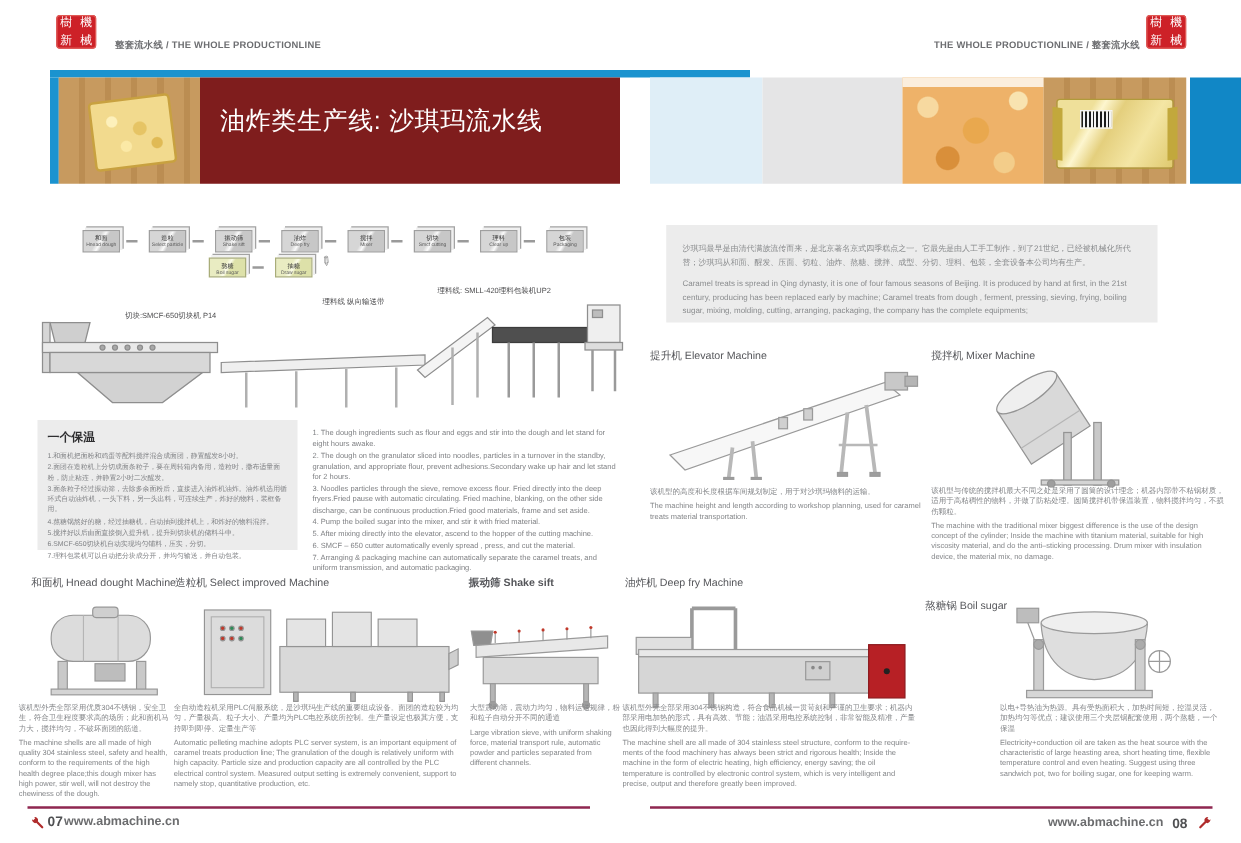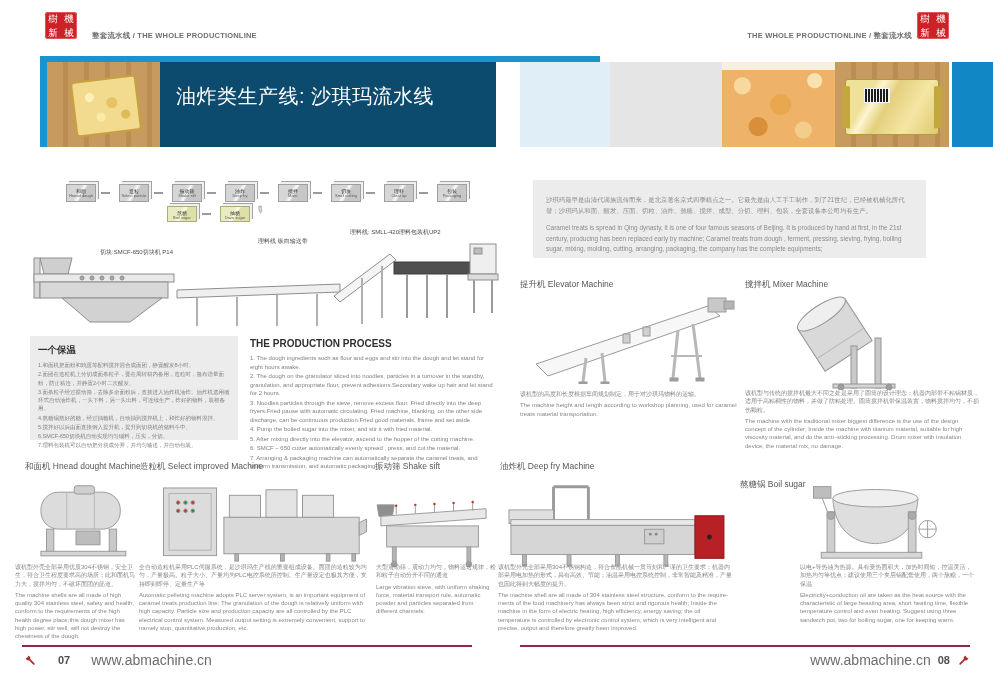--- a/index.html
+++ b/index.html
@@ -37,21 +37,21 @@
   .cn-items div,.en-items div{margin-bottom:1px;}
   .purpose-cn{font-size:6.4px;color:#8a8c8e;line-height:1.75;margin-top:5px;}
   .purpose-en{font-size:6.4px;color:#8a8c8e;line-height:1.6;margin-top:7px;}
   
   .m-label{font-size:8.5px;color:#55565a;}
   .cap{font-size:6px;color:#85878a;line-height:1.38;}
   .cap .cn{margin-bottom:3px;}
   
   .f-line{height:2px;background:#8f2750;}
   .f-page{font-size:11px;font-weight:bold;color:#4f5052;}
-  .f-url{font-size:14px;color:#6b6c6e;}
+  .f-url{font-size:10px;color:#6b6c6e;font-weight:bold;}
   svg{display:block;}
 </style>
 </head>
 <body>
 
 <div class="abs seal" style="left:45px;top:12px;">
   <span>樹</span>
     <span>機</span>
     <span>新</span>
     <span>械</span>
@@ -67,21 +67,21 @@
 </div>
 
 <div class="abs blue" style="left:40px;top:56px;width:560px;height:6px;"></div>
 <div class="abs blue" style="left:40px;top:62px;width:7px;height:85px;"></div>
 
 <div class="abs wood" style="left:47px;top:62px;width:113px;height:85px;overflow:hidden;">
   <div class="abs" style="left:26px;top:16px;width:62px;height:52px;background:#f2da8e;border:2px solid #c8a140;border-radius:4px;transform:rotate(-7deg);
        background-image:radial-gradient(circle at 25% 30%,#fdf0bb 0 4px,transparent 5px),radial-gradient(circle at 60% 45%,#e6c465 0 5px,transparent 6px),radial-gradient(circle at 40% 70%,#fbe9a6 0 4px,transparent 5px),radial-gradient(circle at 80% 70%,#e0ba55 0 4px,transparent 5px);"></div>
 </div>
 
-<div class="abs" style="left:160px;top:62px;width:336px;height:85px;background:#0c4a6e;">
+<div class="abs" style="left:160px;top:62px;width:336px;height:85px;background:#7f1d1d;">
   <div style="padding:21px 0 0 16px;">
     <div class="banner-title">油炸类生产线: 沙琪玛流水线</div>
   </div>
 </div>
 
 <div class="abs" style="left:520px;top:62px;width:90px;height:85px;background:#dfeef7;"></div>
 <div class="abs" style="left:610px;top:62px;width:112px;height:85px;background:#e5e5e6;"></div>
 
 <div class="abs" style="left:722px;top:62px;width:113px;height:85px;background:#eeb269;
      background-image:radial-gradient(circle at 18% 28%,#f7d9a0 0 8px,transparent 9px),radial-gradient(circle at 52% 50%,#e9a84e 0 10px,transparent 11px),radial-gradient(circle at 82% 22%,#f8e3b0 0 7px,transparent 8px),radial-gradient(circle at 32% 76%,#d98f3a 0 9px,transparent 10px),radial-gradient(circle at 72% 80%,#f3cd8a 0 8px,transparent 9px),linear-gradient(180deg,#fbeedd 0 8px,transparent 8px);"></div>
@@ -197,21 +197,20 @@
     <div>2.面团在造粒机上分切成面条粒子，要在周转箱内备用，造粒时，撒布适量面粉，防止粘连，并静置2小时二次醒发。</div>
     <div>3.面条粒子经过振动筛，去除多余面粉后，直接进入油炸机油炸。油炸机选用循环式自动油炸机，一头下料，另一头出料，可连续生产，炸好的物料，装框备用。</div>
     <div>4.熬糖锅熬好的糖，经过抽糖机，自动抽到搅拌机上，和炸好的物料混拌。</div>
     <div>5.搅拌好以后由面直接倒入提升机，提升到切块机的储料斗中。</div>
     <div>6.SMCF-650切块机自动实现均匀铺料，压实，分切。</div>
     <div>7.理料包装机可以自动把分块成分开，并均匀输送，并自动包装。</div>
   </div>
 </div>
 
 <div class="abs" style="left:250px;top:338px;width:246px;">
-  <div class="box-title-en">THE PRODUCTION PROCESS</div>
   <div class="en-items">
     <div>1. The dough ingredients such as flour and eggs and stir into the dough and let stand for eight hours awake.</div>
     <div>2. The dough on the granulator sliced into noodles, particles in a turnover in the standby, granulation, and appropriate flour, prevent adhesions.Secondary wake up hair and let stand for 2 hours.</div>
     <div>3. Noodles particles through the sieve, remove excess flour. Fried directly into the deep fryers.Fried pause with automatic circulating. Fried machine, blanking, on the other side discharge, can be continuous production.Fried good materials, frame and set aside.</div>
     <div>4. Pump the boiled sugar into the mixer, and stir it with fried material.</div>
     <div>5. After mixing directly into the elevator, ascend to the hopper of the cutting machine.</div>
     <div>6. SMCF – 650 cutter automatically evenly spread , press, and cut the material.</div>
     <div>7. Arranging &amp; packaging machine can automatically separate the caramel treats, and uniform transmission, and automatic packaging.</div>
   </div>
 </div>
@@ -303,21 +302,21 @@
       <rect x="140" y="84" width="4" height="8" fill="#b5b5b5"></rect>
     <rect x="190" y="84" width="4" height="8" fill="#b5b5b5"></rect>
       <rect x="218" y="84" width="4" height="8" fill="#b5b5b5"></rect>
   </g>
 </svg>
 <div class="abs cap" style="left:139px;top:563px;width:233px;">
   <div class="cn">全自动造粒机采用PLC伺服系统，是沙琪玛生产线的重要组成设备。面团的造粒较为均匀，产量极高。粒子大小、产量均为PLC电控系统所控制。生产量设定也极其方便，支持即到即停、定量生产等</div>
   <div>Automatic pelleting machine adopts PLC server system, is an important equipment of caramel treats production line; The granulation of the dough is relatively uniform with high capacity. Particle size and production capacity are all controlled by the PLC electrical control system. Measured output setting is extremely convenient, support to namely stop, quantitative production, etc.</div>
 </div>
 
-<div class="abs m-label" style="left:375px;top:461px;">振动筛 Shake sift</div>
+<div class="abs m-label" style="left:375px;top:461px;font-weight:bold;">振动筛 Shake sift</div>
 <svg class="abs" style="left:373px;top:480px;" width="120" height="88" viewBox="0 0 125 92">
   <g stroke="#9a9a9a" stroke-width="1">
     <polygon points="4,26 22,26 20,38 6,38" fill="#8f8f8f"></polygon>
     <polygon points="8,38 118,30 118,40 8,48" fill="#e8e8e8"></polygon>
     <line x1="24" y1="36" x2="24" y2="28"></line>
       <line x1="44" y1="35" x2="44" y2="27"></line>
     <line x1="64" y1="34" x2="64" y2="26"></line>
       <line x1="84" y1="33" x2="84" y2="25"></line>
     <line x1="104" y1="32" x2="104" y2="24"></line>
     <circle cx="24" cy="27" r="1.3" fill="#c0392b" stroke="none"></circle>
@@ -378,21 +377,21 @@
   </g>
 </svg>
 <div class="abs cap" style="left:800px;top:563px;width:176px;">
   <div class="cn">以电+导热油为热源。具有受热面积大，加热时间短，控温灵活，加热均匀等优点；建议使用三个夹层锅配套使用，两个熬糖，一个保温</div>
   <div>Electricity+conduction oil are taken as the heat source with the characteristic of large heasting area, short heating time, flexible temperature control and even heating. Suggest using three sandwich pot, two for boiling sugar, one for keeping warm.</div>
 </div>
 
 <div class="abs f-line" style="left:22px;top:645px;width:450px;"></div>
 <div class="abs f-line" style="left:520px;top:645px;width:450px;"></div>
 
-<div class="abs" style="left:24px;top:652px;display:flex;align-items:center;gap:21px;">
+<div class="abs" style="left:24px;top:652px;display:flex;gap:1px;">
   <svg width="13" height="13" viewBox="0 0 16 16">
     <g transform="rotate(-45 8 8)">
       <circle cx="8" cy="3.8" r="2.8" fill="#b02c2c"></circle>
       <rect x="6.6" y="0" width="2.8" height="2.6" fill="#ffffff"></rect>
       <rect x="6.9" y="5" width="2.2" height="9.8" rx="1.1" fill="#b02c2c"></rect>
     </g>
   </svg>
   <span class="f-page">07</span>
   <span class="f-url">www.abmachine.cn</span>
 </div>

